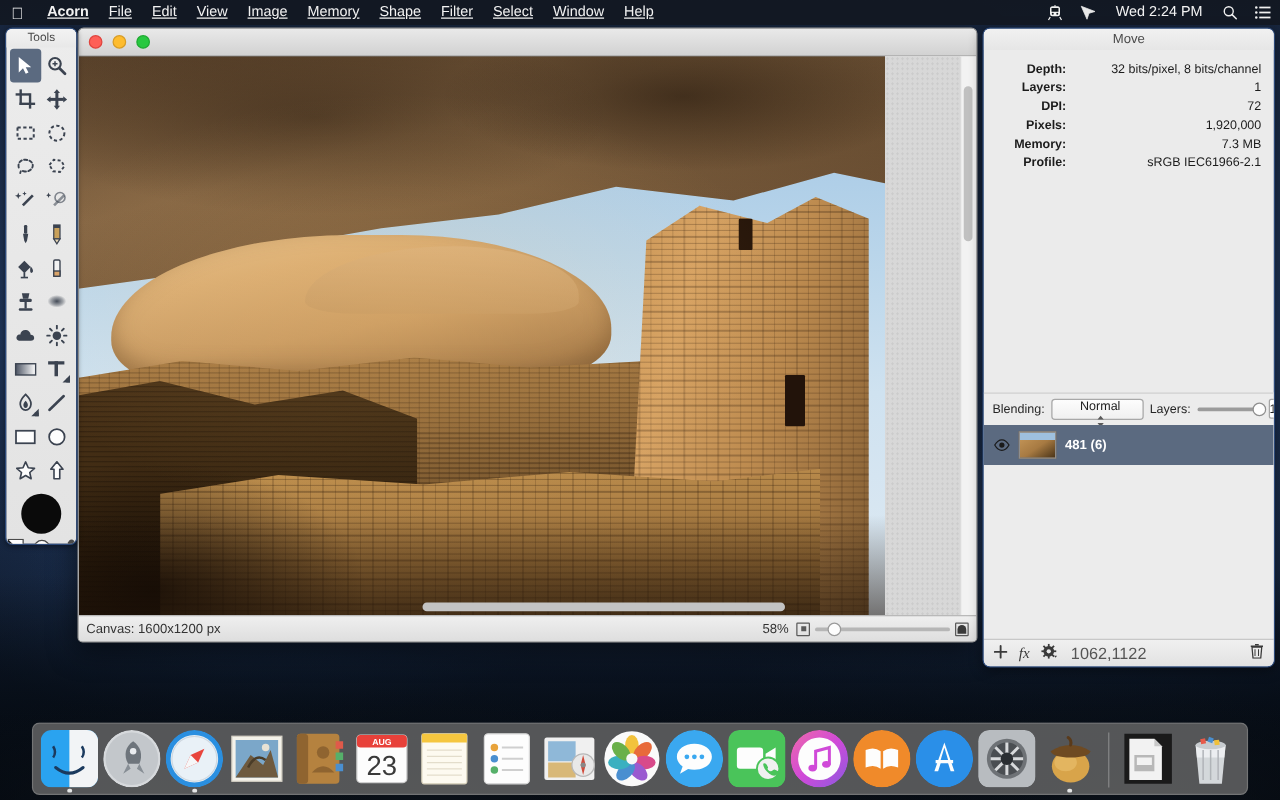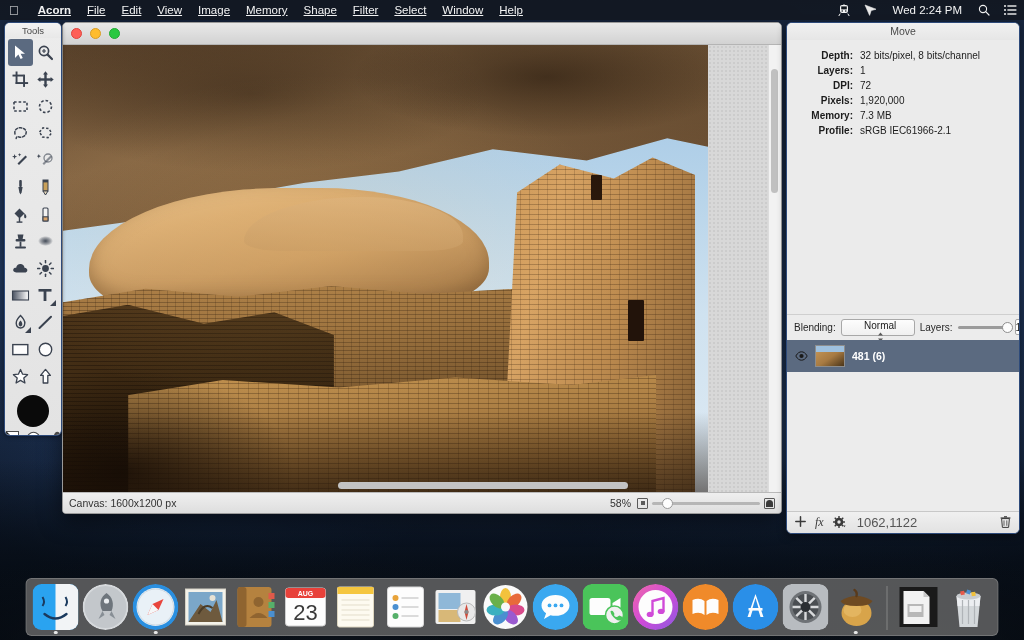--- a/index.html
+++ b/index.html
@@ -261,21 +261,21 @@
     box-shadow: 0 2px 10px rgba(0,0,0,.45);
     z-index: 30; overflow: hidden; display: flex; flex-direction: column;
   }
   #inspector .ptitle {
     height: 17px; font-size: 10.5px; color: #4a4a4a; text-align: center;
     line-height: 17px; background: linear-gradient(to bottom,#f1f1f1,#e6e6e6);
   }
   #inspector .infoblock { padding: 8px 10px 4px 0; }
   #inspector .inforow { display: flex; font-size: 10px; line-height: 15px; color: #1c1c1c; }
   #inspector .inforow .k { width: 66px; text-align: right; font-weight: bold; margin-right: 7px; }
-  #inspector .inforow .v { flex: 1; }
+  #inspector .inforow .v { flex: 1; text-align: right; }
   #inspector .infospace { flex: 1; }
 
   #inspector .blendbar {
     height: 26px; flex: 0 0 26px; display: flex; align-items: center;
     gap: 5px; padding: 0 7px; font-size: 10px; color: #262626;
     background: #ececec; border-top: 1px solid #cfcfcf;
   }
   .selectbox {
     height: 17px; min-width: 74px; background: linear-gradient(to bottom,#fdfdfd,#f0f0f0);
     border: 1px solid #a8a8a8; border-radius: 3px;

